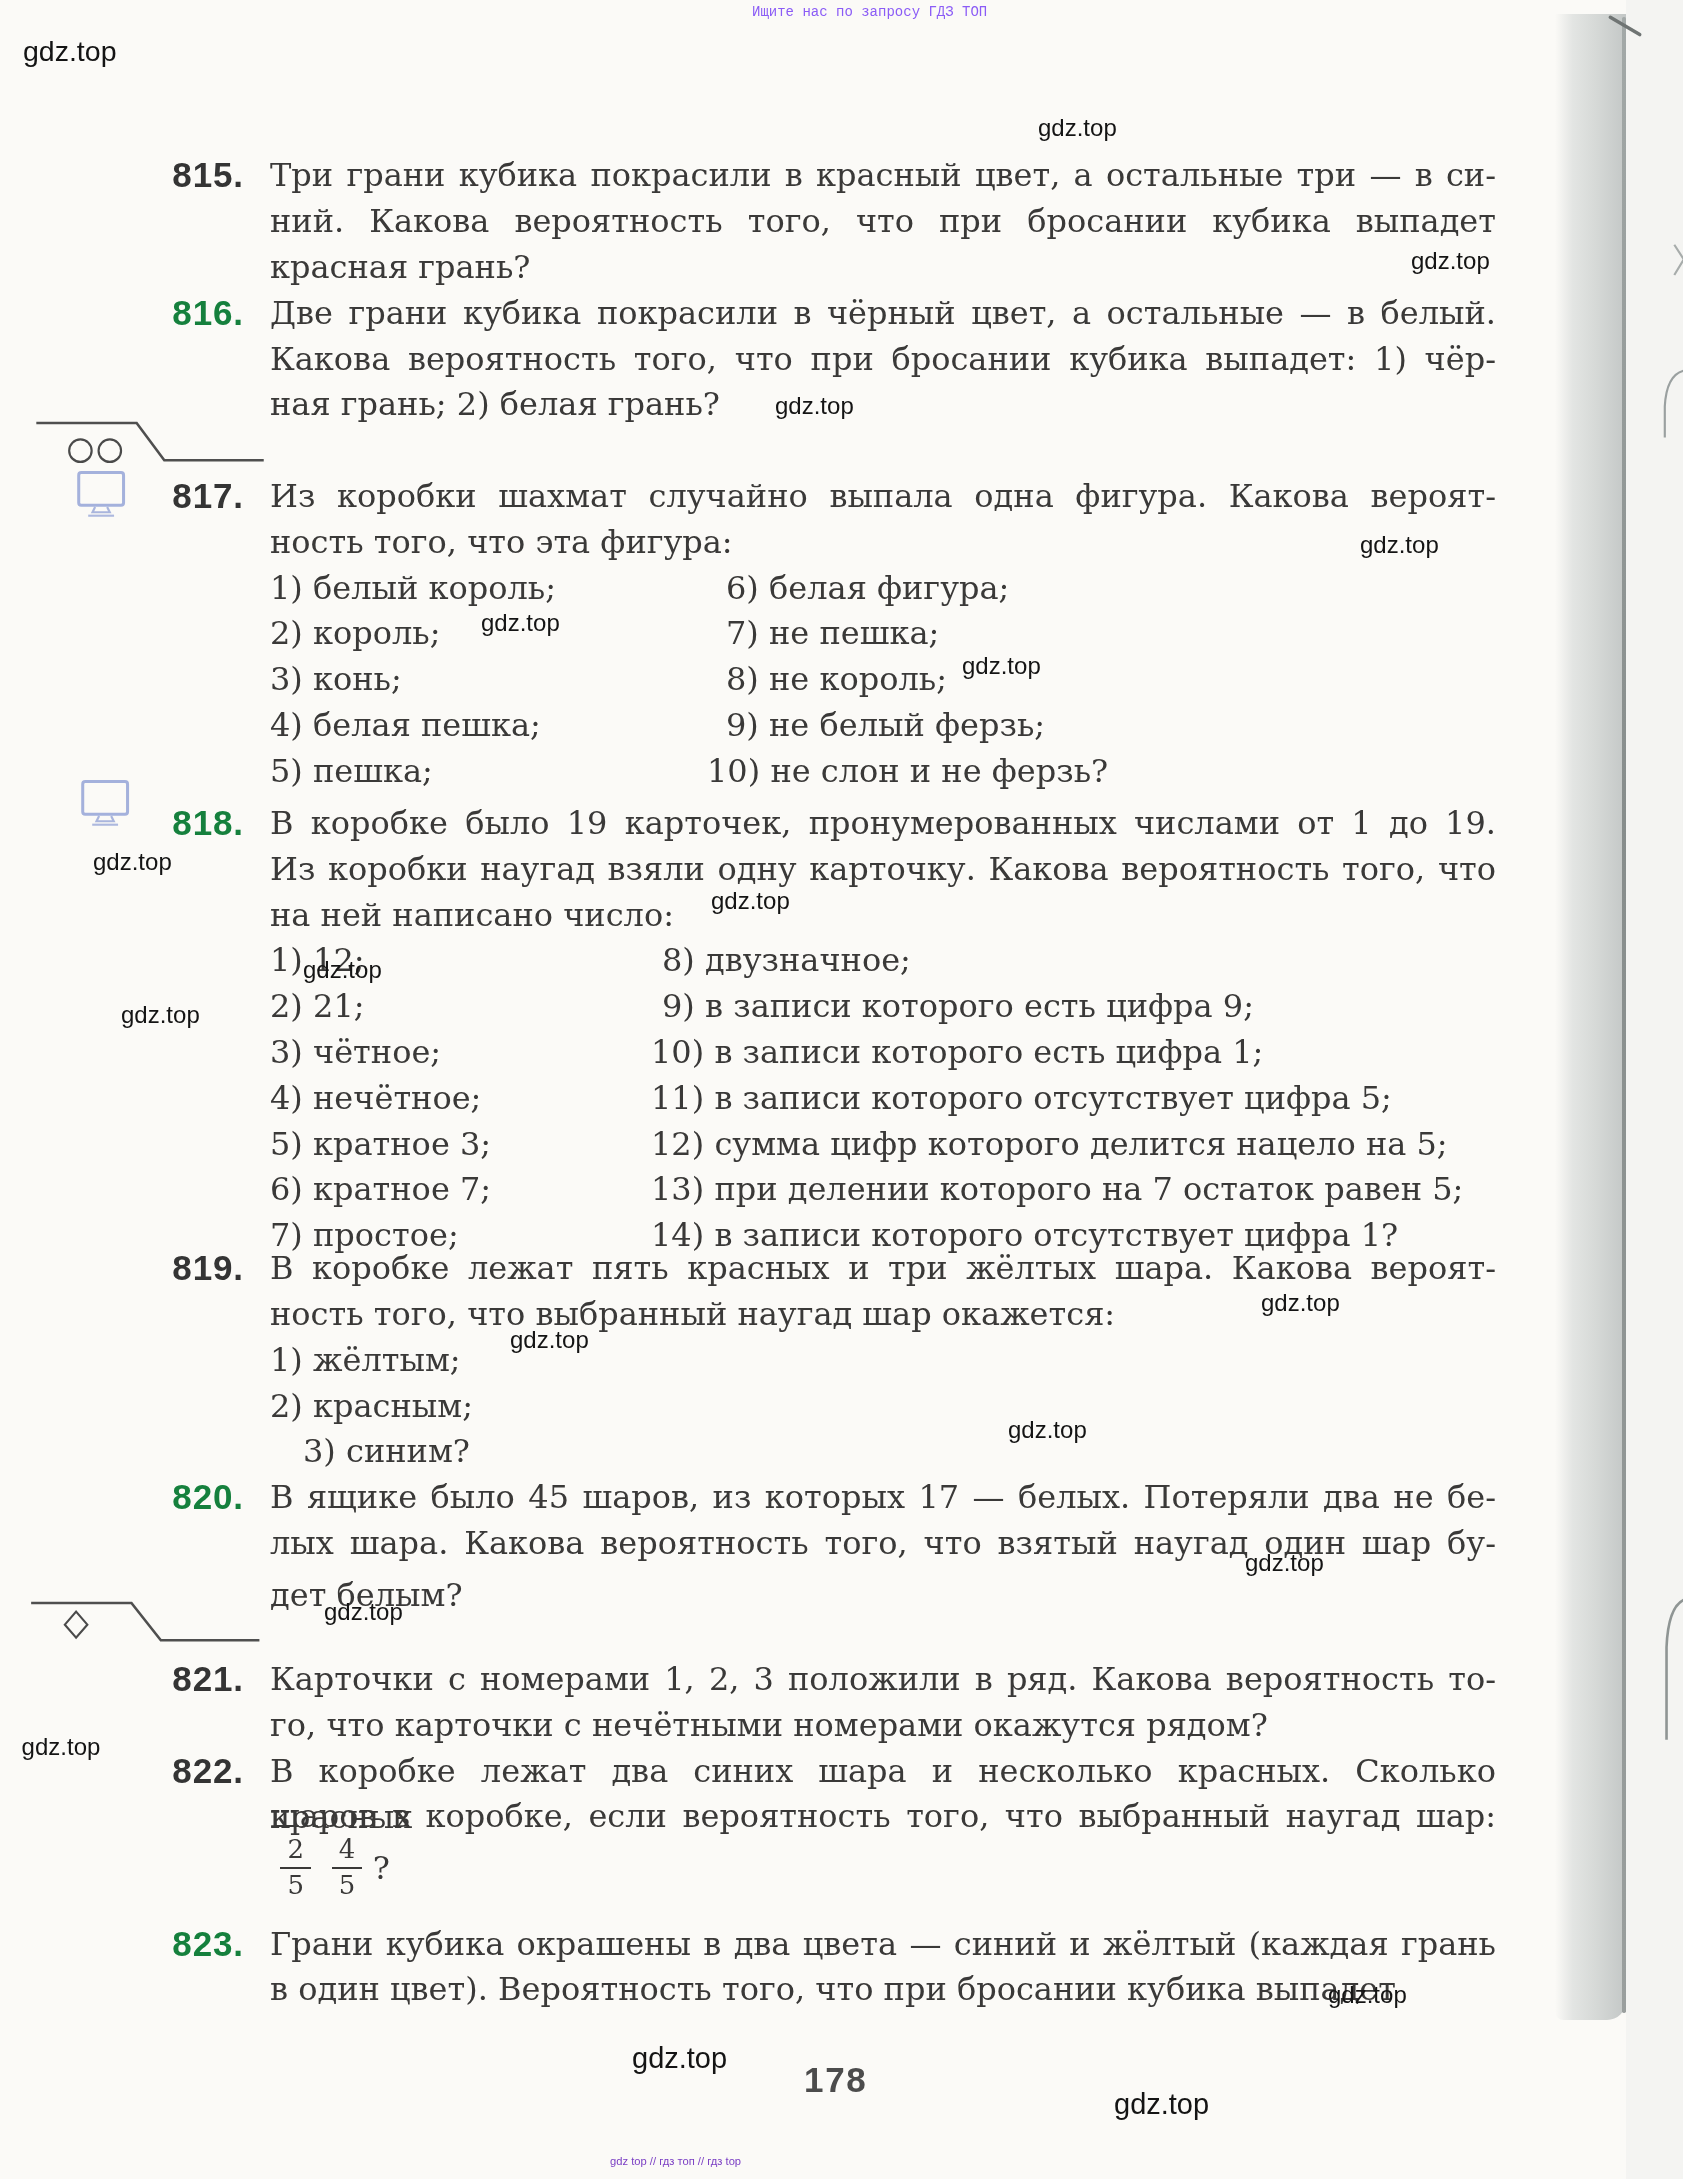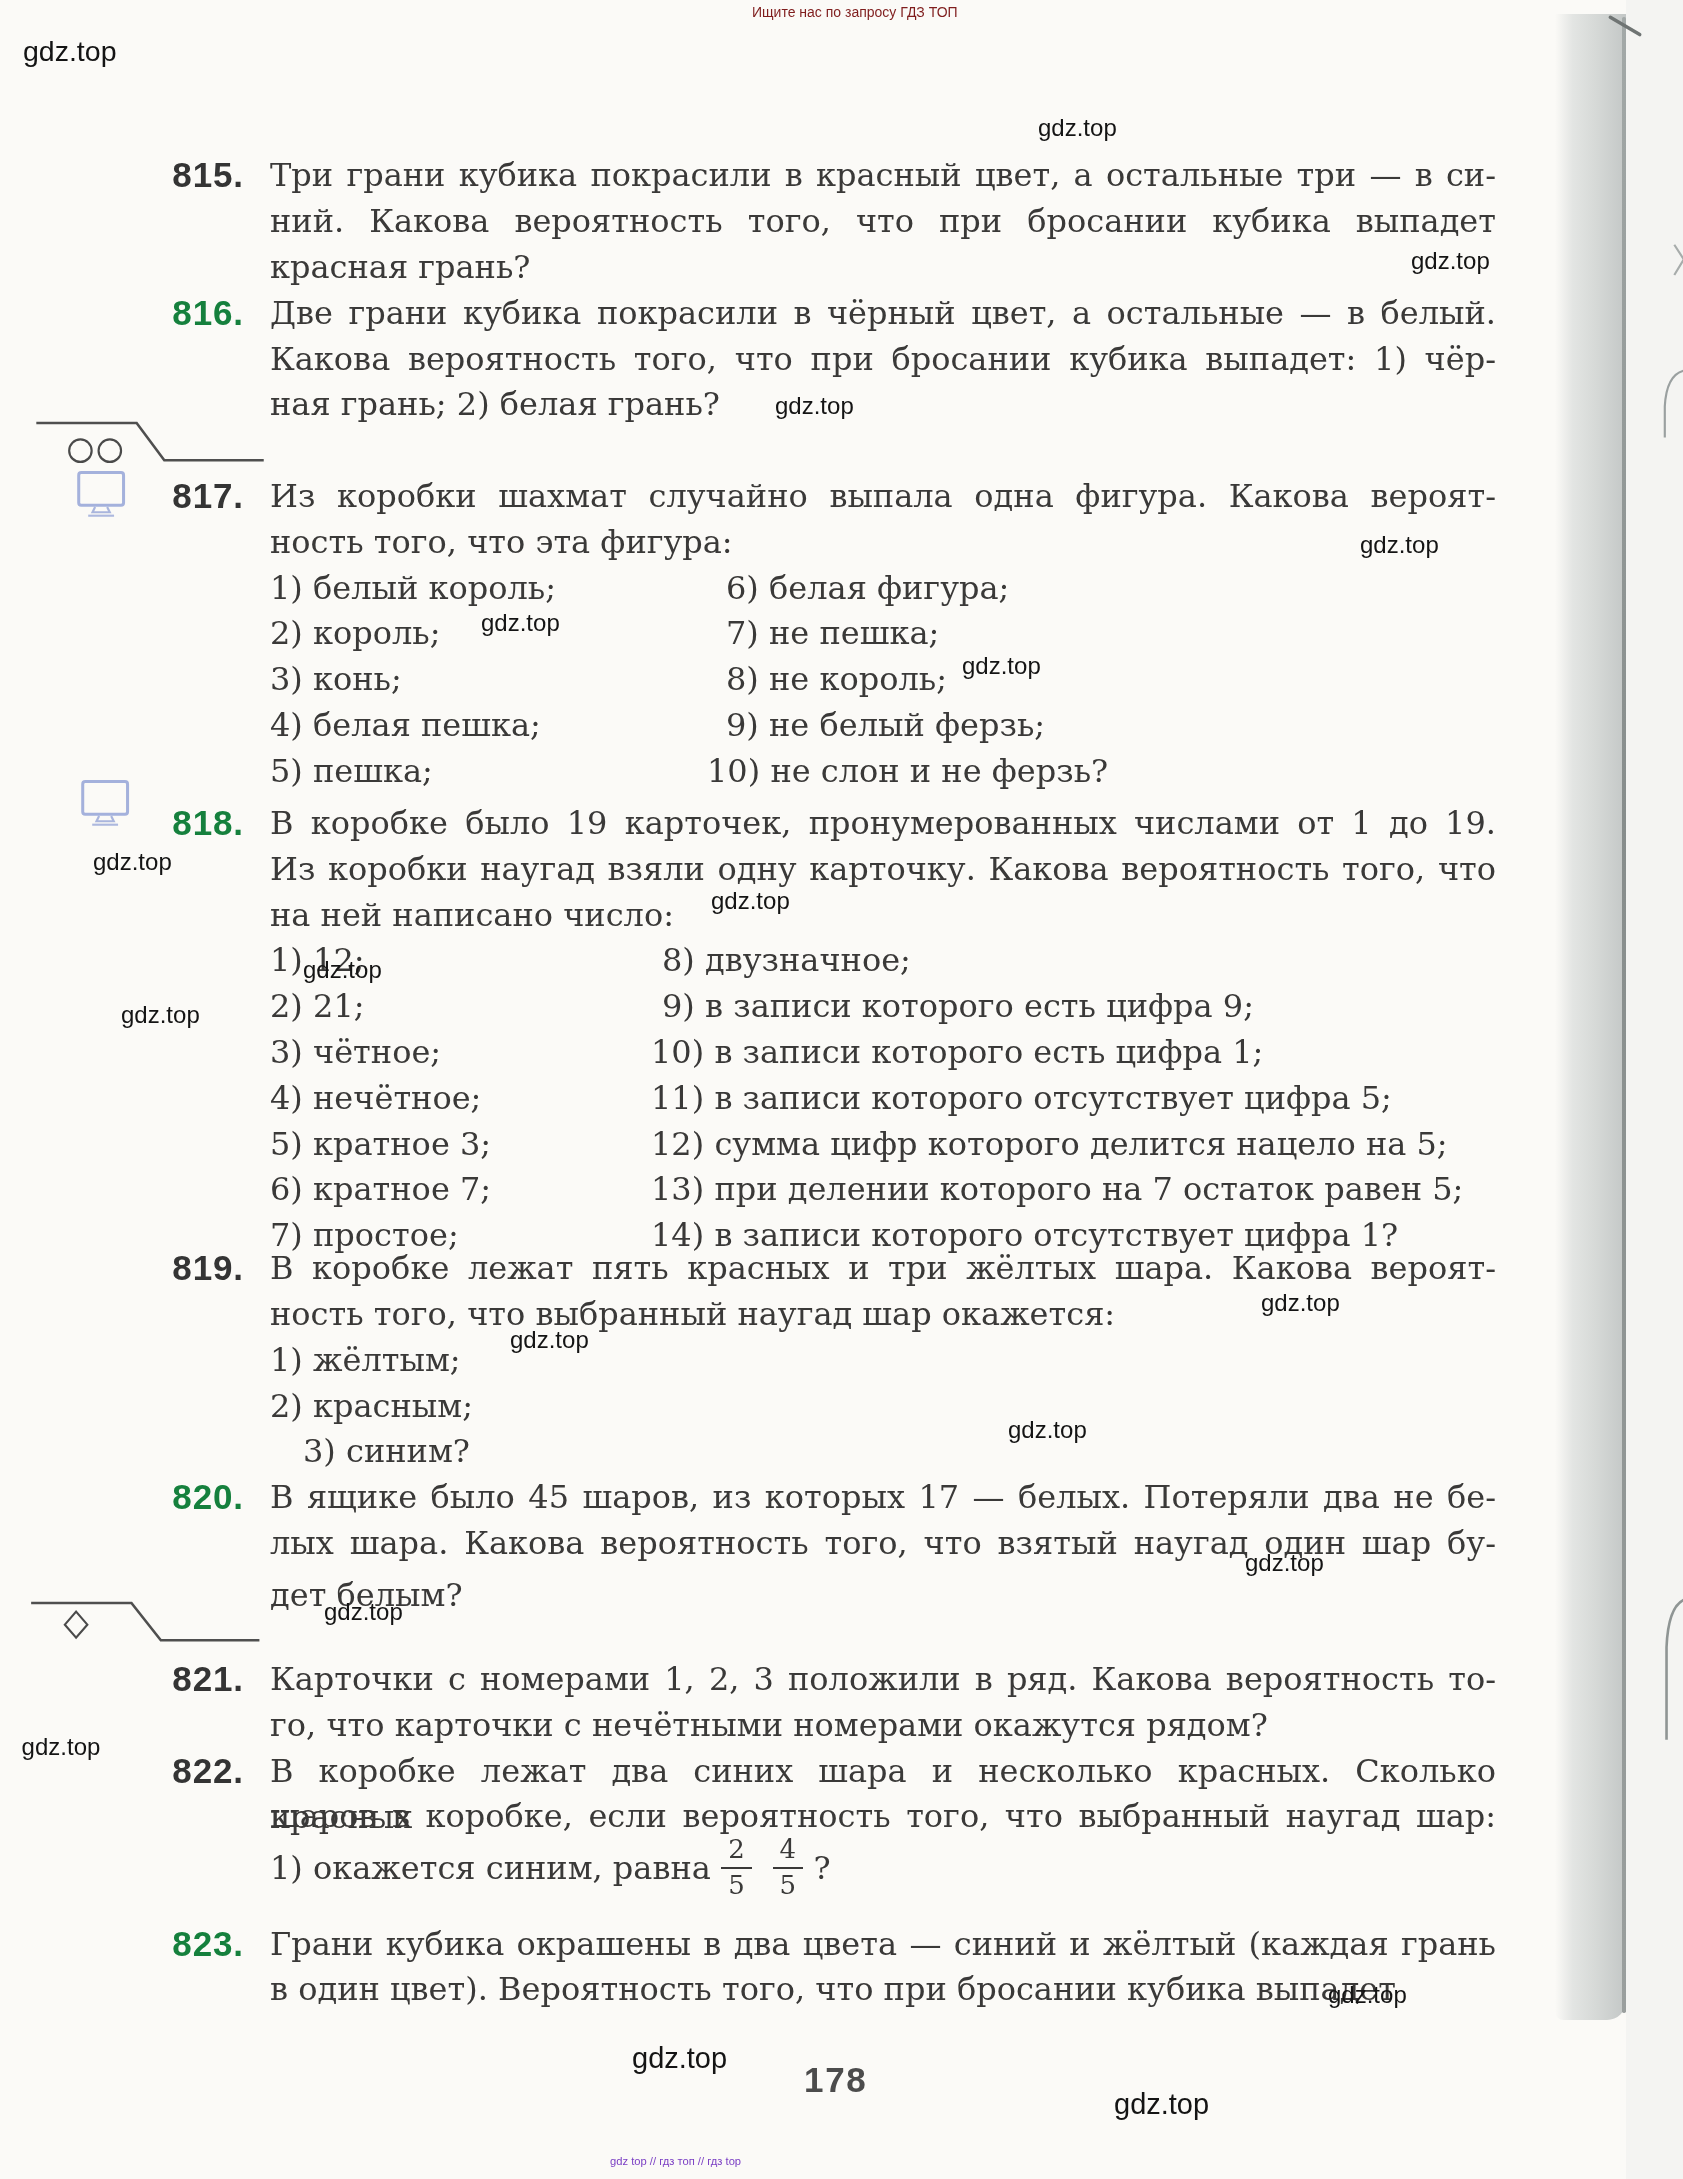--- a/index.html
+++ b/index.html
@@ -9,21 +9,21 @@
   .pline{position:absolute;left:270px;width:1226px;height:46px;line-height:46px;
          font-size:32px;white-space:nowrap;color:#3a3938;}
   .pline.j{white-space:normal;text-align:justify;text-align-last:justify;}
   .pnum{position:absolute;left:130px;width:114px;height:46px;line-height:46px;
         font-family:"Liberation Sans", sans-serif;font-weight:bold;font-size:35px;
         text-align:right;letter-spacing:0.9px;color:#343434;}
   .pnum.green{color:#15803d;}
   .item{position:absolute;height:46px;line-height:46px;font-size:32px;white-space:nowrap;}
   
   .wm{position:absolute;font-family:"Liberation Sans", sans-serif;color:#141414;white-space:nowrap;}
-  .wm-green{position:absolute;font-family:Liberation Sans, sans-serif;color:#7f1d1d;font-size:14px;white-space:nowrap;}
+  .wm-green{position:absolute;font-family:Liberation Mono, monospace;color:#8b5cf6;font-size:14px;white-space:nowrap;}
   .footer{position:absolute;font-family:"Liberation Sans", sans-serif;color:#7b3fc4;font-size:11.2px;white-space:nowrap;}
   .pageno{position:absolute;font-family:"Liberation Sans", sans-serif;font-weight:bold;
           font-size:35px;color:#4c4c4c;letter-spacing:1.7px;}
   
   .fracrow{position:absolute;left:270px;height:86px;display:flex;align-items:center;
            font-size:32px;white-space:nowrap;}
   .frac{display:inline-block;vertical-align:middle;text-align:center;font-size:26px;
         line-height:1.15;margin:0 10.4px;}
   .frac .fn{display:block;border-bottom:2.2px solid #3a3938;padding:0 7px 1.7px;}
   .frac .fd{display:block;padding-top:1.7px;}
@@ -126,21 +126,20 @@
       <div class="pline j" style="top: 1474px;">В ящике было 45 шаров, из которых 17 — белых. Потеряли два не бе-</div>
       <div class="pline j" style="top: 1520px;">лых шара. Какова вероятность того, что взятый наугад один шар бу-</div>
       <div class="pline" style="top: 1572px;">дет белым?</div>
       <div class="pnum" style="top: 1656px;">821.</div>
       <div class="pline j" style="top: 1656px;">Карточки с номерами 1, 2, 3 положили в ряд. Какова вероятность то-</div>
       <div class="pline" style="top: 1702px;">го, что карточки с нечётными номерами окажутся рядом?</div>
       <div class="pnum" style="top: 1748px;">822.</div>
       <div class="pline j" style="top: 1748px;">В коробке лежат два синих шара и несколько красных. Сколько красных</div>
       <div class="pline j" style="top: 1793px;">шаров в коробке, если вероятность того, что выбранный наугад шар:</div>
       <div class="fracrow" style="top: 1825px;">
-        <span>1) окажется синим, равна</span>
         <span class="frac">
           <span class="fn">2</span>
           <span class="fd">5</span>
         </span>
         <span class="frac">
           <span class="fn">4</span>
           <span class="fd">5</span>
         </span>
         <span>?</span>
       </div>

